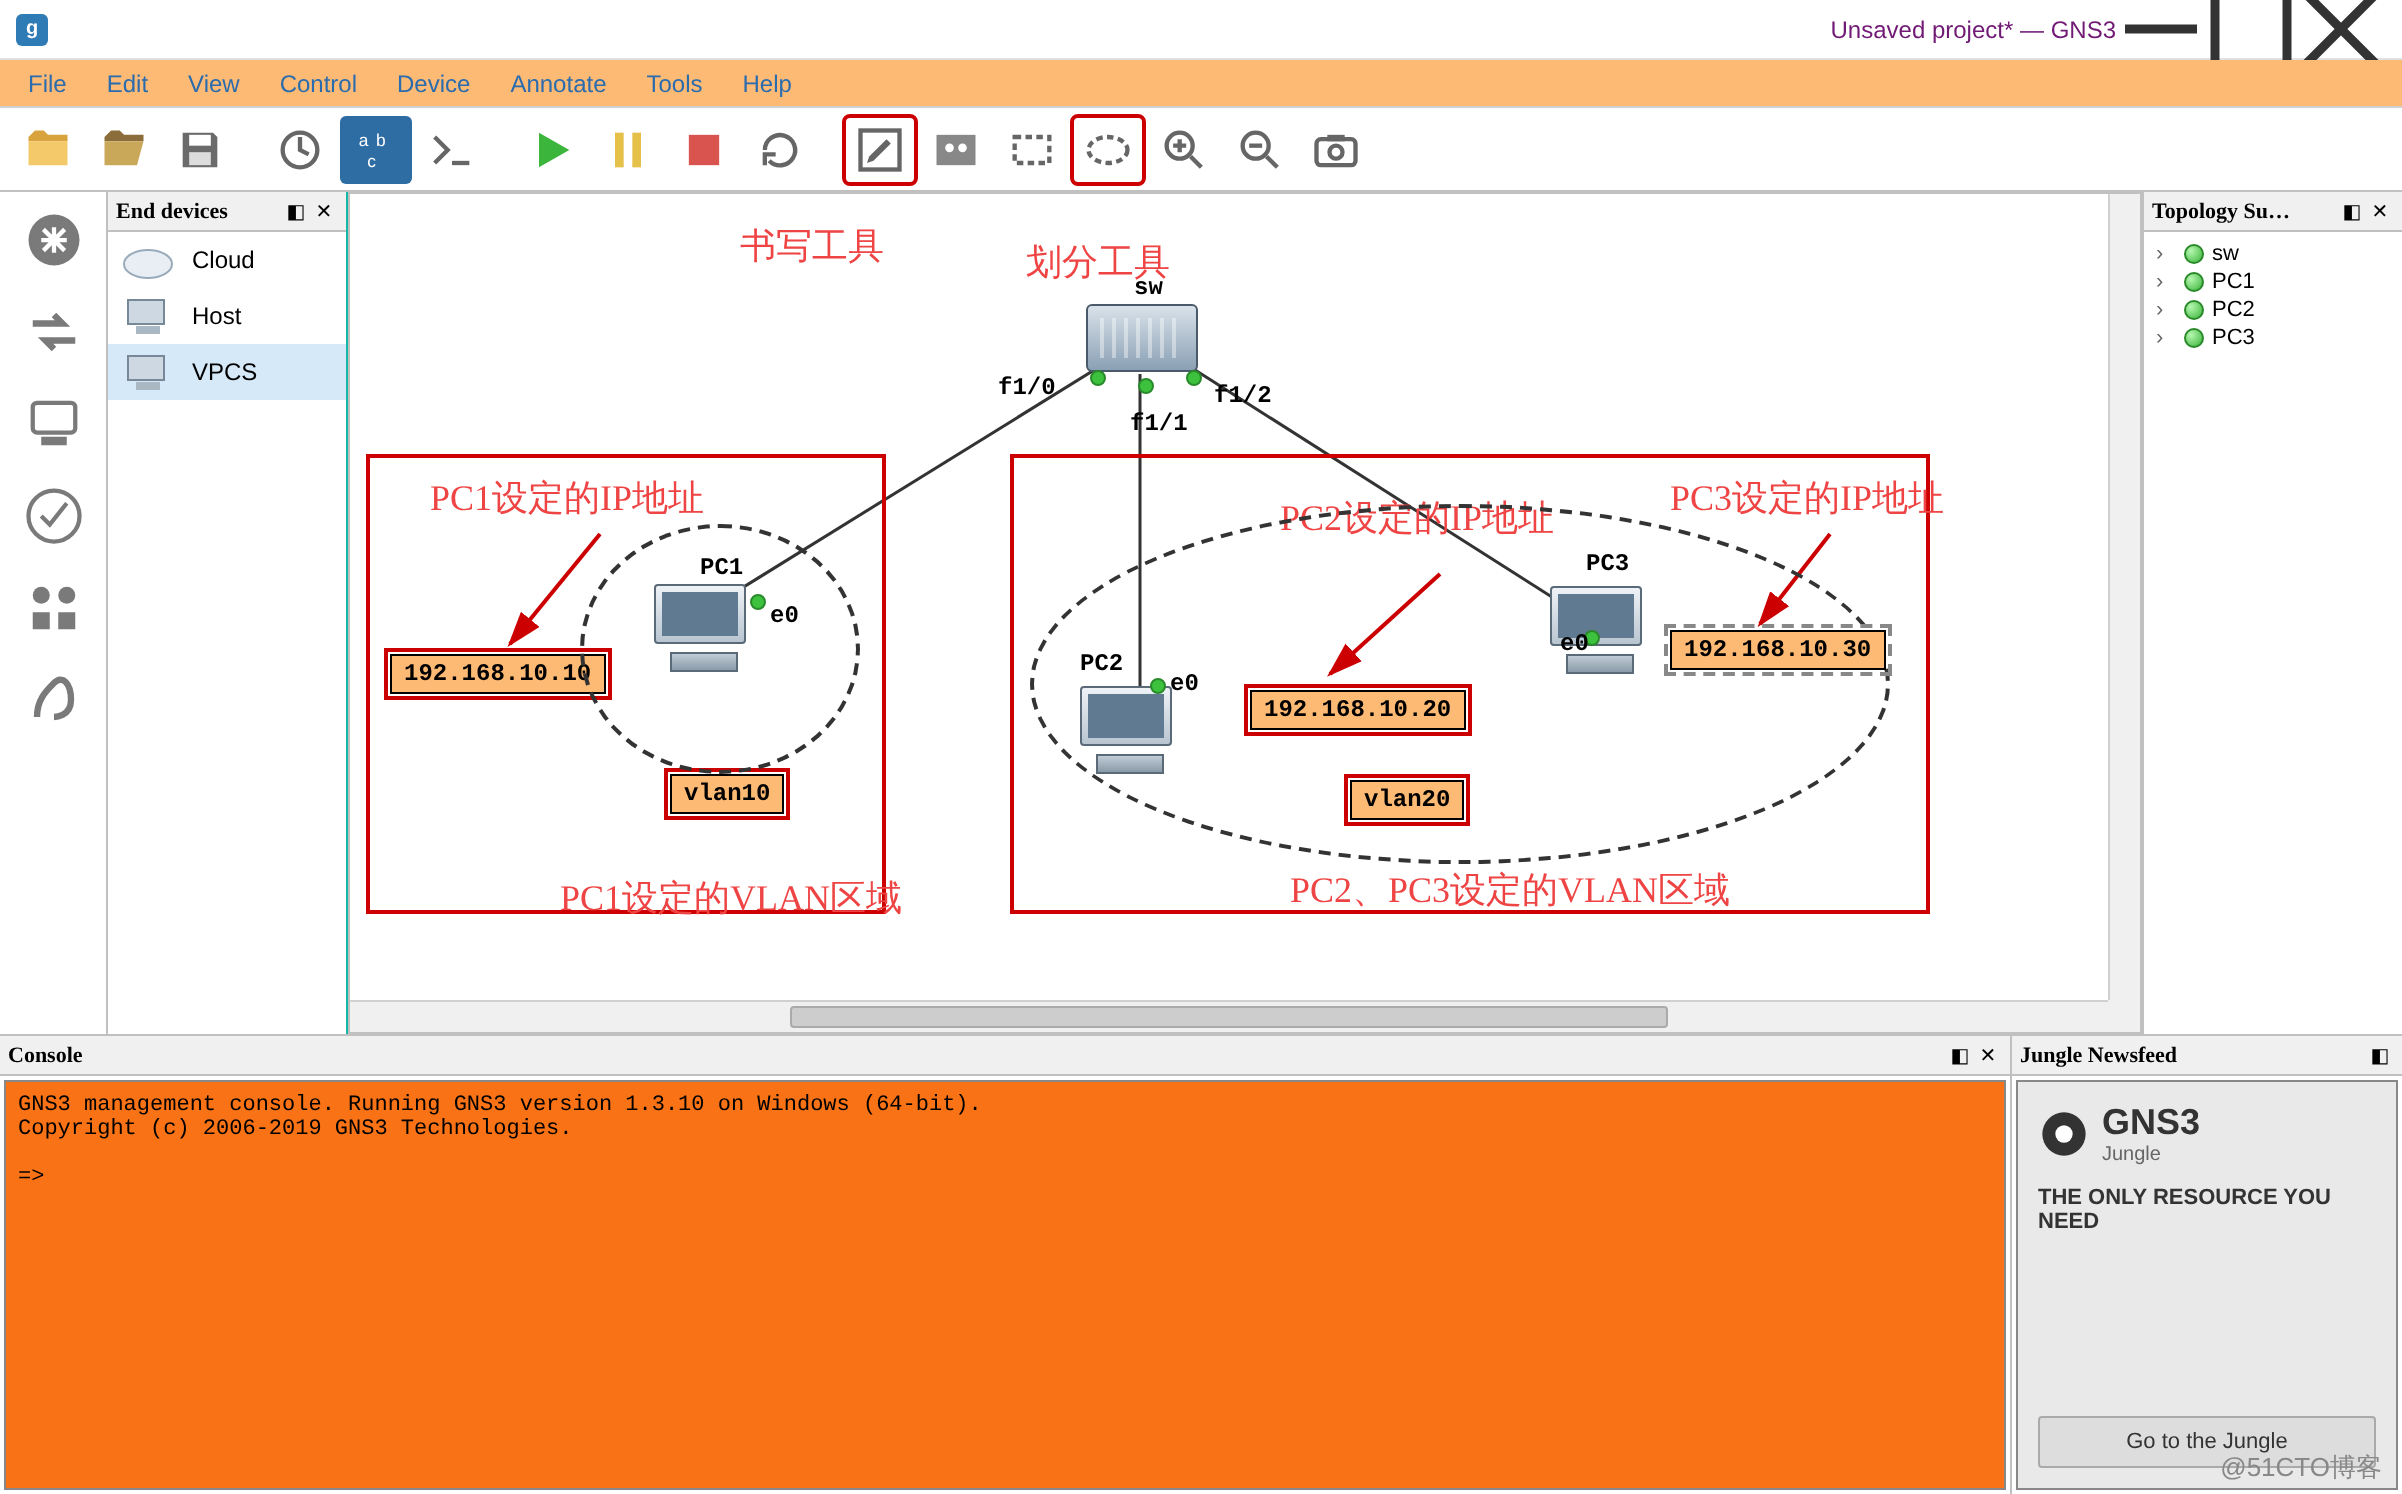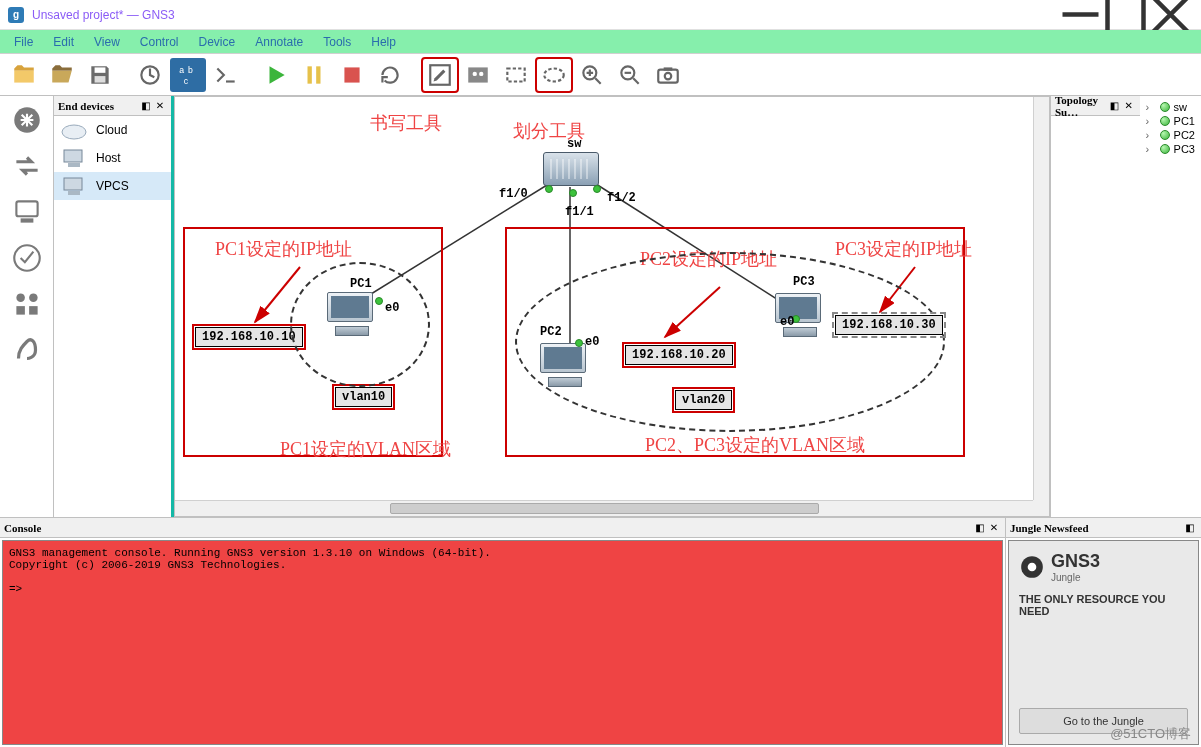--- a/index.html
+++ b/index.html
@@ -24,32 +24,32 @@
   border-bottom: 1px solid #e0e0e0;
 }
 .titlebar .app-icon {
   width: 16px; height: 16px;
   background: #2e7bb6;
   border-radius: 3px;
   margin-right: 8px;
   display: inline-flex; align-items: center; justify-content: center;
   color: #fff; font-size: 10px; font-weight: bold;
 }
-.titlebar .title { color: #8b5cf6; flex: 1; }
+.titlebar .title { color: #701a75; flex: 1; text-align: right; }
 .win-controls { display: flex; }
 .win-btn {
   width: 45px; height: 30px;
   display: inline-flex; align-items: center; justify-content: center;
   color: #555; cursor: pointer;
 }
 
 
 .menubar {
   height: 24px;
-  background: #86efac;
+  background: #fdba74;
   display: flex;
   align-items: center;
   padding: 0 4px;
   border-bottom: 1px solid #d0d0d0;
 }
 .menubar .menu-item {
   padding: 3px 10px;
   color: #2a6cad;
   cursor: pointer;
 }
@@ -100,21 +100,21 @@
   border-radius: 4px;
   cursor: pointer;
   color: #666;
 }
 .dev-btn svg { width: 34px; height: 34px; }
 
 
 .end-devices-panel {
   width: 120px;
   background: #fff;
-  border-right: 3px solid #14b8a6;
+  border-right: 1px solid #14b8a6;
   display: flex;
   flex-direction: column;
 }
 .panel-header {
   height: 20px;
   background: #f0f0f0;
   border-bottom: 1px solid #c0c0c0;
   display: flex;
   align-items: center;
   padding: 0 4px;
@@ -183,21 +183,21 @@
   font-weight: bold;
   font-size: 12px;
 }
 .ip-box {
   position: absolute;
   border: 1px solid #000;
   padding: 2px 6px;
   font-family: "Courier New", monospace;
   font-weight: bold;
   font-size: 12px;
-  background: #e5e5e5;
+  background: #fdba74;
 }
 .red-box { outline: 2px solid #c00; outline-offset: 1px; }
 .red-dashed { outline: 2px dashed #888; outline-offset: 1px; }
 .anno-red {
   position: absolute;
   color: #ef4444;
   font-size: 18px;
   font-family: "SimSun", serif;
 }
 .anno-rect {
@@ -213,21 +213,21 @@
   border-top: 1px solid #c0c0c0;
 }
 .console-panel {
   flex: 1;
   background: #fff;
   display: flex; flex-direction: column;
   border-right: 1px solid #c0c0c0;
 }
 .console-body {
   flex:1;
-  background:#ef4444;
+  background:#f97316;
   border:1px solid #888;
   margin:2px;
   padding:6px;
   font-family:"Courier New", monospace;
   font-size:11px;
   white-space:pre-wrap;
   overflow:auto;
 }
 .jungle-panel {
   width: 195px;
@@ -244,24 +244,24 @@
 .jungle-head { font-weight:bold; font-size:11px; margin-bottom:4px; }
 .jungle-text { font-size:10px; color:#444; line-height:1.3; }
 .jungle-btn {
   margin-top:auto;
   background:#ddd; border:1px solid #aaa; border-radius:2px;
   text-align:center; padding:6px; font-size:11px; cursor:pointer;
 }
 
 
 .topo-panel {
-  width: 151px;
+  width: 130px;
   background:#fff;
   border-left:1px solid #c0c0c0;
-  display:flex; flex-direction:row;
+  display:flex; flex-direction:column;
 }
 .topo-list { padding:4px; }
 .topo-item {
   display:flex; align-items:center; gap:4px;
   padding:1px 2px; font-size:11px;
 }
 .topo-item .expander { width:10px; color:#666; }
 .topo-item .dot {
   width:10px; height:10px; border-radius:50%;
   background: radial-gradient(circle at 30% 30%, #b6f7b0, #3cb53c);

